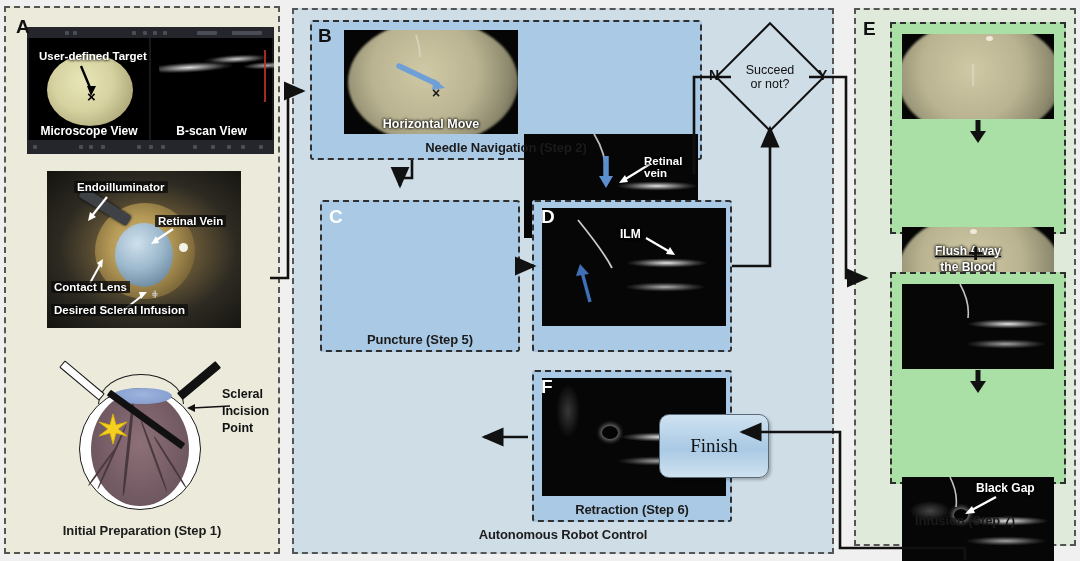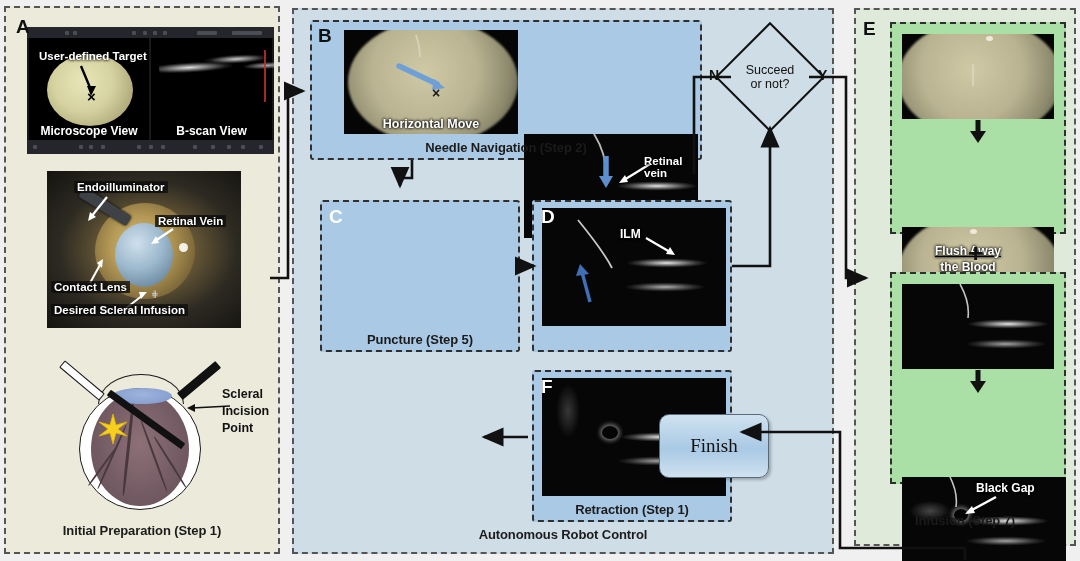--- a/index.html
+++ b/index.html
@@ -319,21 +319,21 @@
     <div class="stepcard" style="left:238px; top:360px; width:200px; height:152px;">
       <div class="panel-letter" style="left:7px; top:4px; color:#fff; z-index:30;">F</div>
       <div class="abs oct" style="left:8px; top:6px; width:184px; height:118px;">
         <div class="oct-retina" style="left:54px; top:48px; width:130px; height:22px;"></div>
         <div class="oct-retina" style="left:48px; top:76px; width:136px; height:14px; opacity:.7;"></div>
         <div class="abs" style="left:60px;top:48px;width:16px;height:13px;border-radius:50%;background:#040404;
                     box-shadow:0 0 4px 2px rgba(220,220,220,.5);"></div>
         <div class="abs" style="left:14px;top:6px;width:24px;height:54px;opacity:.30;
              background:radial-gradient(ellipse at 50% 50%, #aaa 0%, transparent 70%);"></div>
       </div>
-      <div class="caption cap">Retraction (Step 1)</div>
+      <div class="caption cap">Retraction (Step 6)</div>
     </div>
 
     <div id="finish-box">
       <span>Finish</span>
     </div>
 
     <div class="abs caption" style="left:0;right:0;bottom:10px;">Autonomous Robot Control</div>
   </div>
 
   <div class="abs dashed" id="container-infusion">
@@ -370,21 +370,21 @@
         <div class="oct-retina" style="left:52px; top:30px; width:108px; height:20px;"></div>
         <div class="oct-retina" style="left:48px; top:54px; width:112px; height:12px; opacity:.7;"></div>
         <svg class="abs" style="left:0;top:0;width:152px;height:85px;">
           <path d="M58 0 q10 18 8 34" stroke="#c4c4c4" stroke-width="1.6" fill="none"></path>
         </svg>
       </div>
       <svg class="abs" style="left:66px; top:96px; width:40px; height:24px;">
         <line x1="20" y1="0" x2="20" y2="14" stroke="#111" stroke-width="5"></line>
         <polygon points="20,23 12,11 28,11" fill="#111"></polygon>
       </svg>
-      <div class="abs oct" style="left:10px; top:118px; width:164px; height:85px;">
+      <div class="abs oct" style="left:10px; top:118px; width:152px; height:85px;">
         <div class="oct-retina" style="left:52px; top:34px; width:108px; height:20px;"></div>
         <div class="oct-retina" style="left:48px; top:58px; width:112px; height:12px; opacity:.7;"></div>
         <div class="abs" style="left:8px;top:24px;width:40px;height:20px;opacity:.35;
              background:radial-gradient(ellipse at 50% 50%, #bbb 0%, transparent 72%);"></div>
         <div class="abs" style="left:52px;top:32px;width:14px;height:12px;border-radius:50%;background:#050505;
              box-shadow:0 0 4px 2px rgba(210,210,210,.55);"></div>
         <svg class="abs" style="left:0;top:0;width:152px;height:85px;">
           <path d="M48 0 q8 16 6 30" stroke="#c4c4c4" stroke-width="1.6" fill="none"></path>
           <line x1="94" y1="20" x2="68" y2="34" stroke="#fff" stroke-width="2.4"></line>
           <polygon points="63,37 70,29 73,36" fill="#fff"></polygon>

